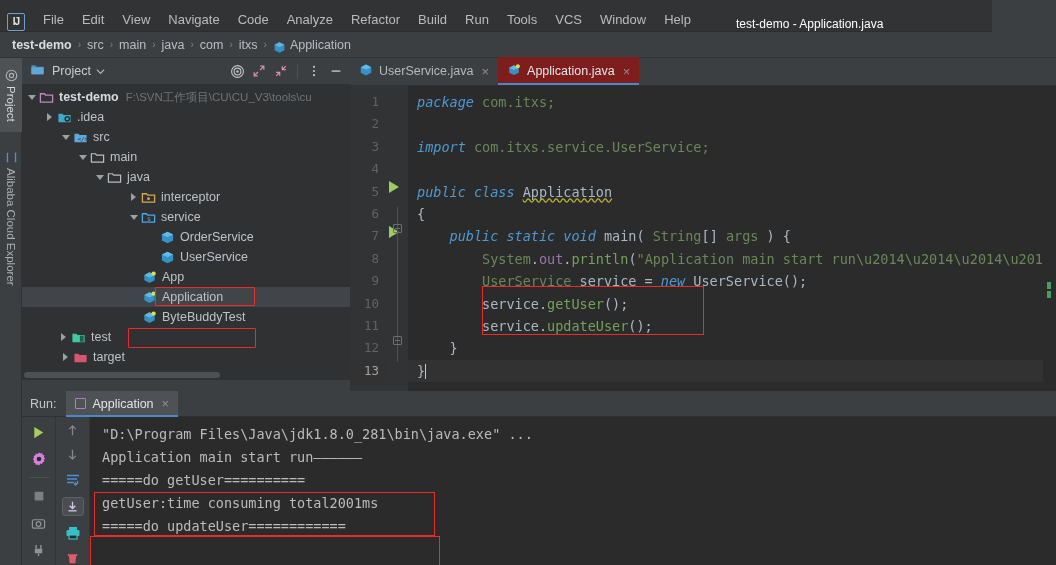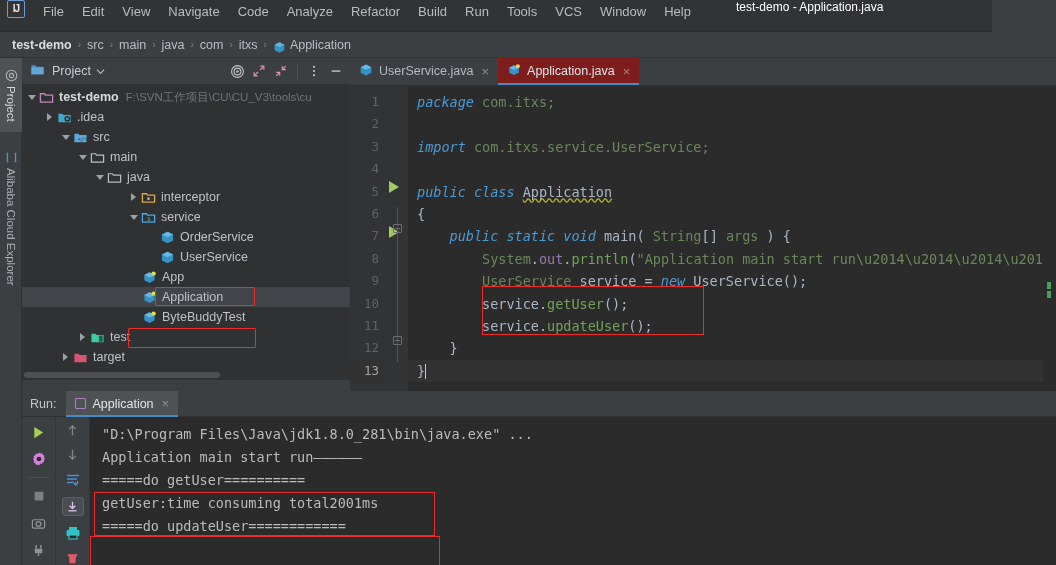--- a/index.html
+++ b/index.html
@@ -7,21 +7,21 @@
     width:1056px; height:565px; overflow:hidden;
     background:#2b2b2b;
     font-family:"Liberation Sans", sans-serif;
     -webkit-font-smoothing:antialiased;
   }
   #app{ position:relative; width:1056px; height:565px; background:#3c3f41; }
 
   
   .menubar{
     position:absolute; left:0; top:0; width:992px; height:32px;
-    background:#313335; display:flex; align-items:flex-start;
+    background:#313335; display:flex; align-items:flex-end;
     border-bottom:1px solid #2b2d2e;
   }
   .ij-logo{
     width:18px; height:18px; margin-left:7px; margin-right:9px;
     border:1.5px solid #6e9fd4; border-radius:2px;
     display:flex; align-items:center; justify-content:center;
     font-size:10px; font-weight:bold; color:#e3e5e8; letter-spacing:-1px;
     line-height:1;
   }
   .menu-item{
@@ -506,21 +506,21 @@
         <span class="ticon">
           <svg width="15" height="15" viewBox="0 0 16 16">
             <path d="M8 2.5 L13.5 5.3 L13.5 11 L8 13.8 L2.5 11 L2.5 5.3 Z" fill="#3592c4"></path>
             <path d="M8 2.5 L13.5 5.3 L8 8.1 L2.5 5.3 Z" fill="#64b8e8"></path>
             <circle cx="12.4" cy="3.8" r="2.3" fill="#d7e04a"></circle>
           </svg>
         </span>
         <span class="tlabel">ByteBuddyTest</span>
       </div>
 
-      <div class="row" style="padding-left:55px;">
+      <div class="row" style="padding-left:36px;">
         <span class="arrow">
             <i class="tri tri-right"></i>
           </span>
         <span class="ticon">
           <svg width="15" height="15" viewBox="0 0 16 16">
             <path d="M1.5 4 h4.4 l1.1 1.4 h7.5 v7.6 h-13 z" fill="#3ec9a0"></path>
             <rect x="9.5" y="6" width="4" height="6.5" fill="#1f5f4d"></rect>
           </svg>
         </span>
         <span class="tlabel">test</span>

